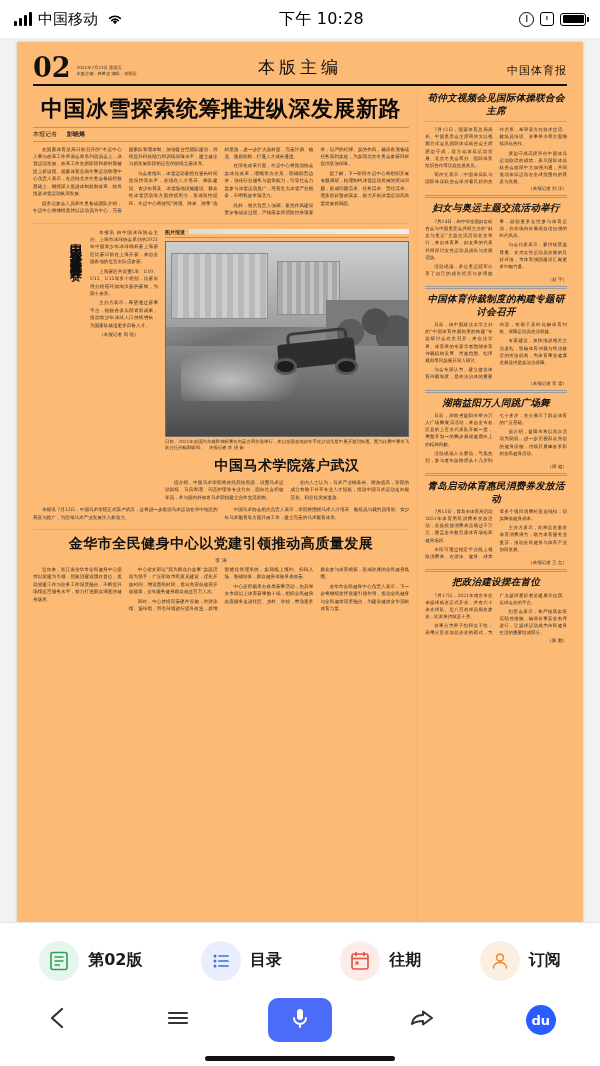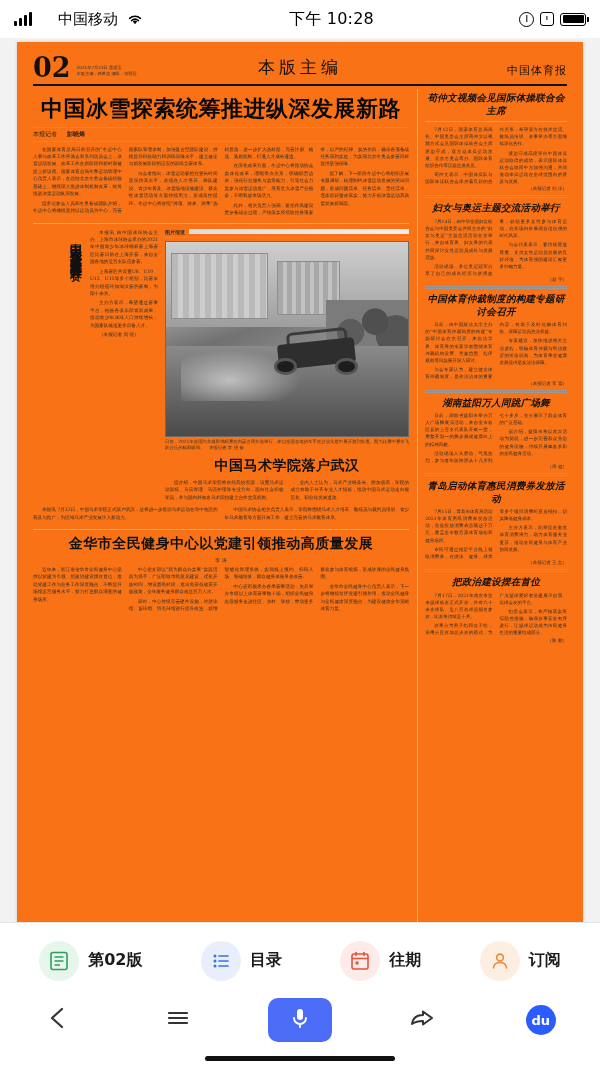--- a/index.html
+++ b/index.html
@@ -27,21 +27,21 @@
     padding: 0 14px;
     flex: 0 0 38px;
   }
   .sb-left { display: flex; align-items: center; gap: 6px; }
   .sb-signal { display: flex; align-items: flex-end; gap: 2px; height: 14px; }
   .sb-signal i { display: block; width: 3px; background: #000; border-radius: 1px; }
   .sb-signal i:nth-child(1) { height: 5px; }
   .sb-signal i:nth-child(2) { height: 8px; }
   .sb-signal i:nth-child(3) { height: 11px; }
   .sb-signal i:nth-child(4) { height: 14px; }
-  .sb-carrier { font-size: 15px; color: #000; font-weight: 500; margin-left: 20px; }
+  .sb-carrier { font-size: 15px; color: #000; font-weight: 500; }
   .sb-wifi { width: 18px; height: 14px; position: relative; margin-left: 2px; }
   .sb-wifi svg { display: block; }
   .sb-center { flex: 1; text-align: center; font-size: 16px; color: #000; font-weight: 500; letter-spacing: .2px; }
   .sb-right { display: flex; align-items: center; gap: 6px; }
   .sb-lock { width: 15px; height: 15px; border: 1.4px solid #000; border-radius: 50%; position: relative; }
   .sb-lock:after { content: ""; position: absolute; left: 50%; top: 2.5px; width: 1.4px; height: 7px; background: #000; transform: translateX(-50%); }
   .sb-alarm { width: 14px; height: 14px; border: 1.4px solid #000; border-radius: 3px; position: relative; }
   .sb-alarm:after { content:""; position:absolute; left:50%; top:3px; width:1.2px; height:4px; background:#000; transform:translateX(-50%); }
   .sb-battery { width: 26px; height: 13px; border: 1.3px solid #000; border-radius: 3px; position: relative; padding: 1.5px; }
   .sb-battery > span { display: block; height: 100%; background: #000; border-radius: 1px; }
@@ -53,21 +53,21 @@
     background: #f2f2f2;
     display: flex;
     justify-content: center;
     align-items: flex-start;
     padding: 4px 0 0 0;
     overflow: hidden;
   }
   .paper {
     width: 566px;
     height: 884px;
-    background: #f97316;
+    background: #fdba74;
     box-shadow: 0 0 3px rgba(0,0,0,.18);
     padding: 14px 16px 10px 16px;
     position: relative;
     font-family: "DejaVu Sans", "Liberation Sans", sans-serif;
   }
 
   
   .masthead {
     display: flex;
     align-items: flex-end;

